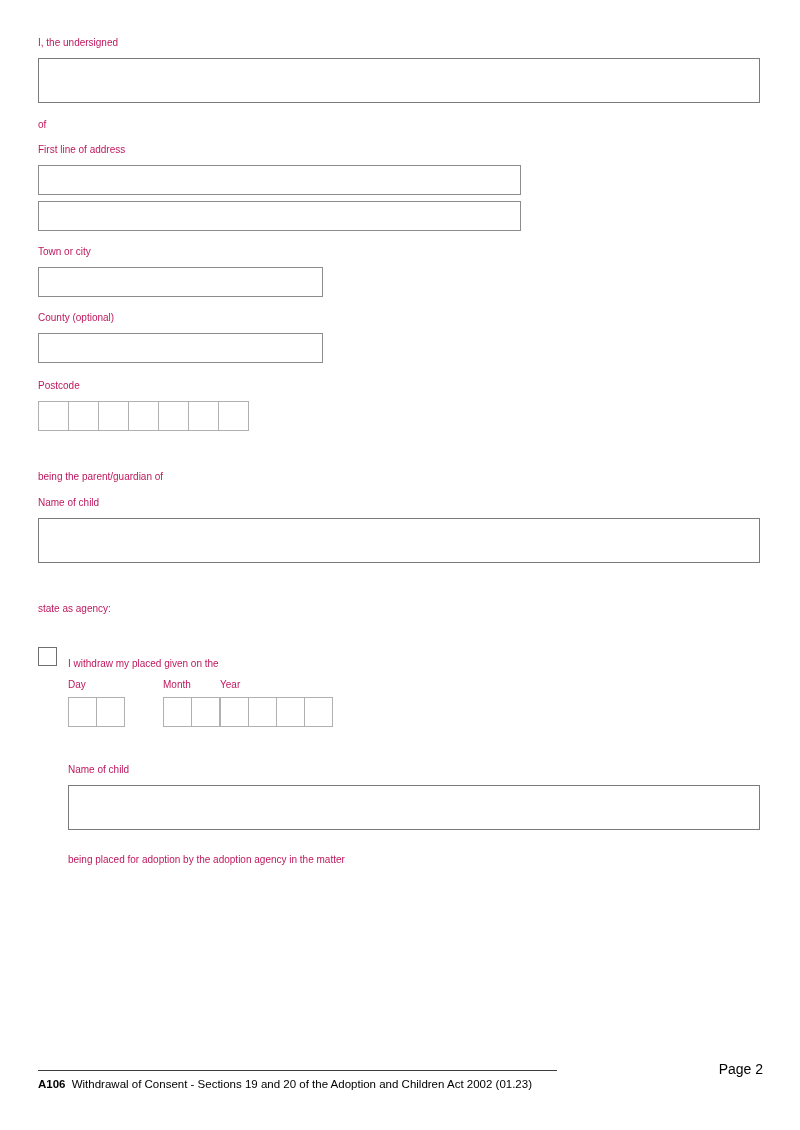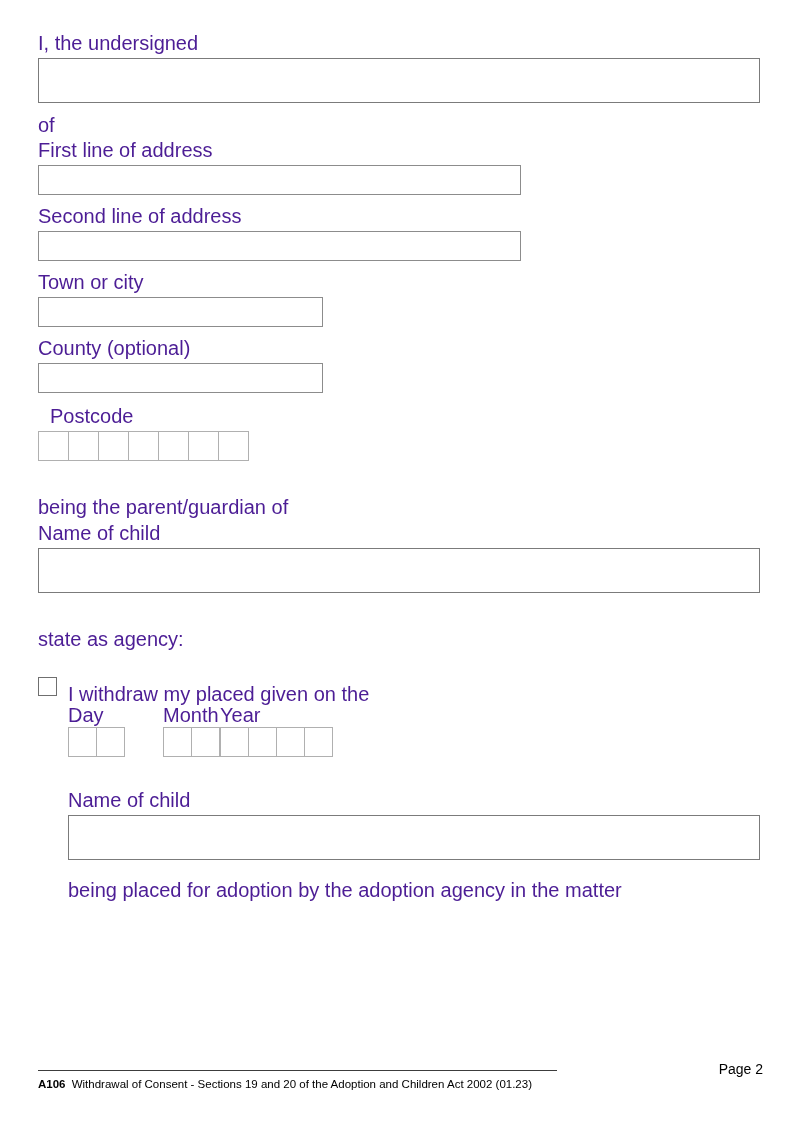--- a/index.html
+++ b/index.html
@@ -9,21 +9,21 @@
     font-family: "Liberation Sans", "DejaVu Sans", sans-serif;
     color: #000;
   }
   .page {
     position: relative;
     width: 800px; height: 1130px;
     padding: 34px 40px 0 38px;
     background: #fff;
     overflow: hidden;
   }
-  .lbl { font-size: 20px; line-height: 18px; color: #4c1d95; }
+  .lbl { font-size: 10px; line-height: 18px; color: #be185d; }
 
   .field {
     display: block;
     background: #fff;
     border: 1px solid #8c8c8c;
     height: 30px;
     font-family: "Liberation Sans", "DejaVu Sans", sans-serif;
     font-size: 15px;
     padding: 2px 6px;
     border-radius: 0;
@@ -44,21 +44,21 @@
     border: 1px solid #b0b0b0;
   }
   .cell:not(:first-child) { margin-left: -1px; }
   .cells.small .cell { width: 29px; }
 
   
   .mt-box1   { margin-top: 6px; }
   .mt-of     { margin-top: 13px; }
   .mt-lbl7   { margin-top: 7px; }
   .mt-lbl12  { margin-top: 12px; }
-  .mt-lbl14  { margin-top: 14px; margin-left: 12px; }
+  .mt-lbl14  { margin-top: 14px; }
   .mt-sec37  { margin-top: 37px; }
   .mt-lbl8   { margin-top: 8px; }
   .mt-chk    { margin-top: 29px; }
   .mt-date   { margin-top: 3px; }
   .mt-child2 { margin-top: 34px; }
   .mt-placed { margin-top: 21px; }
 
   .check-row { display: flex; align-items: flex-start; }
   .checkbox {
     appearance: none; -webkit-appearance: none;
@@ -99,21 +99,20 @@
 <div class="page">
 
   <div class="lbl">I, the undersigned</div>
   <input type="text" class="field big w-full mt-box1" value="" style="">
 
   <div class="lbl mt-of">of</div>
 
   <div class="lbl mt-lbl7">First line of address</div>
   <input type="text" class="field w-addr mt-box1" value="" style="">
 
-  <div class="lbl mt-lbl12">Second line of address</div>
   <input type="text" class="field w-addr mt-box1" value="" style="">
 
   <div class="lbl mt-lbl12">Town or city</div>
   <input type="text" class="field w-town mt-box1" value="" style="">
 
   <div class="lbl mt-lbl12">County (optional)</div>
   <input type="text" class="field w-town mt-box1" value="" style="">
 
   <div class="lbl mt-lbl14">Postcode</div>
   <div class="cells mt-box1">

